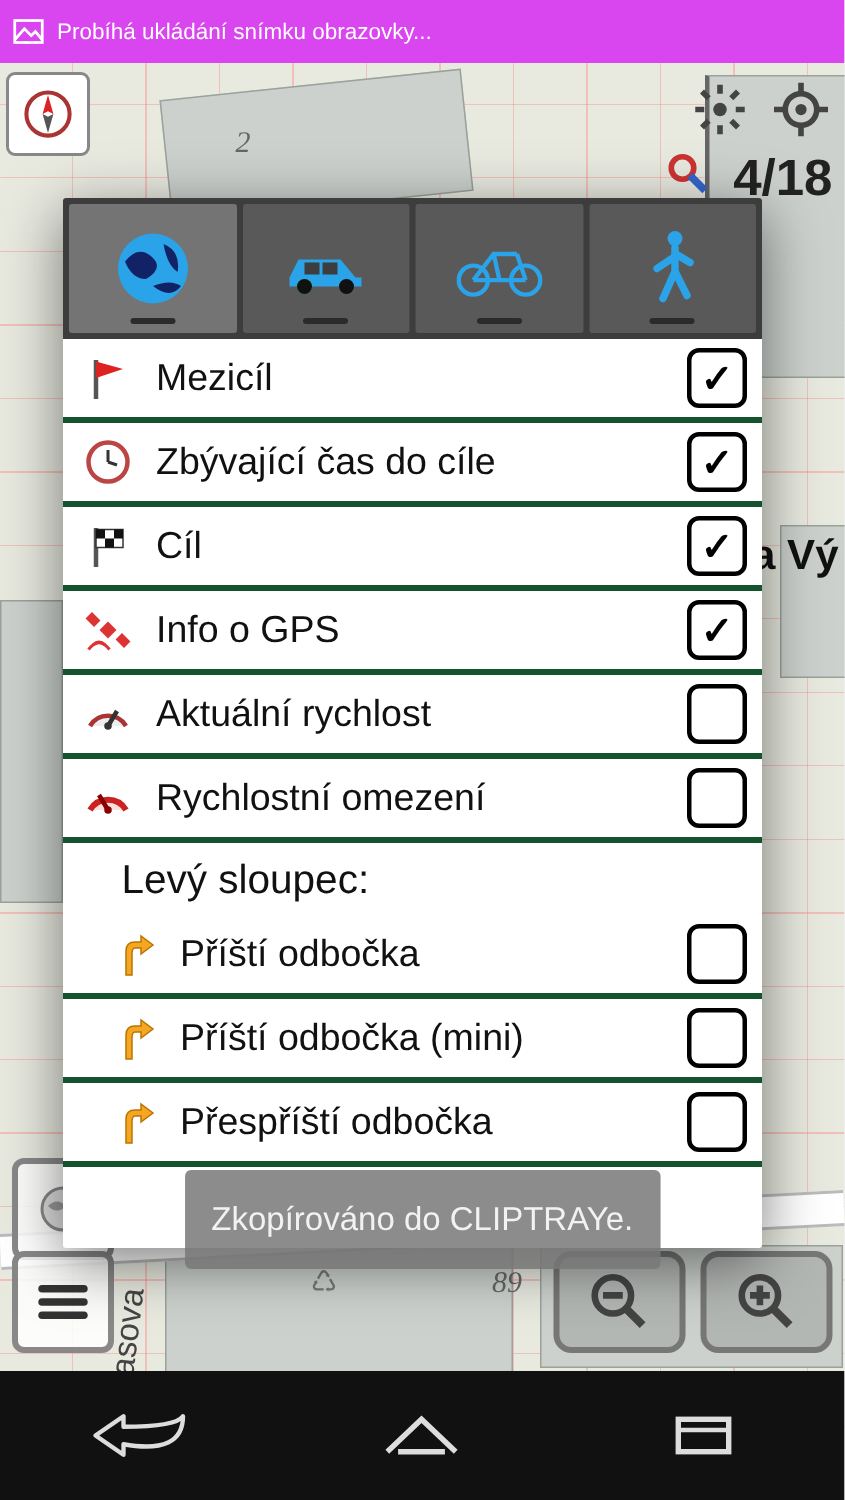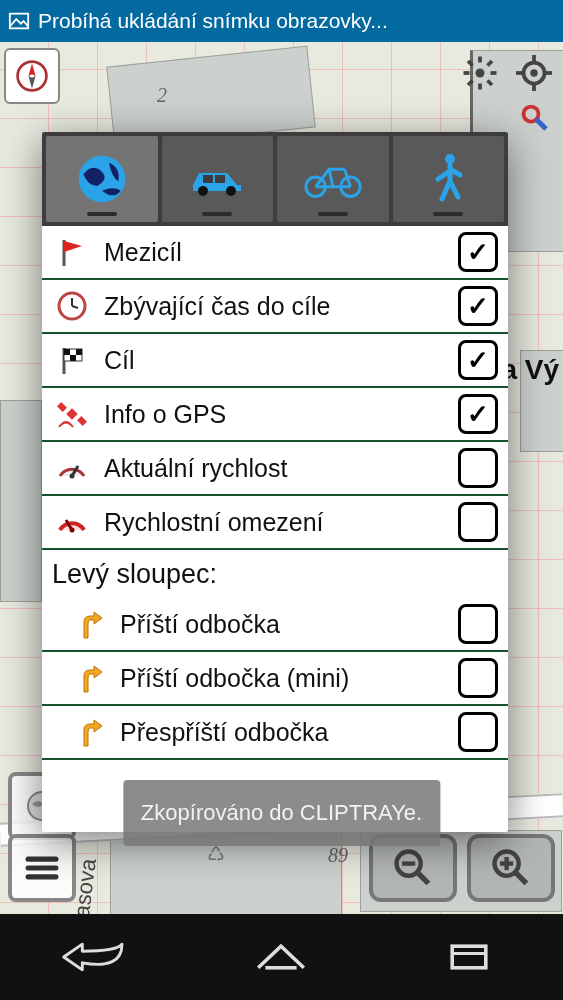--- a/index.html
+++ b/index.html
@@ -23,22 +23,22 @@
   .b3 { left: 0px; top: 400px; width: 40px; height: 200px; }
   .b4 { left: 520px; top: 350px; width: 60px; height: 100px; }
   .b5 { left: 110px; top: 830px; width: 230px; height: 100px; }
   .b6 { left: 360px; top: 830px; width: 200px; height: 80px; }
   .road { position:absolute; background:#fff; border-top:2px solid #bbb; border-bottom:2px solid #bbb;}
   .r1 { left:0; top:808px; width:563px; height:20px; transform:rotate(-3deg);}
 
   
   .status-bar {
     position: absolute; left: 0; top: 0; width: 100%; height: 42px;
-    background: #0369a1; color: #fff; display: flex; align-items: center; padding: 0 8px;
-    box-sizing: border-box; font-size: 21px; z-index: 20;
+    background: #d946ef; color: #fff; display: flex; align-items: center; padding: 0 8px;
+    box-sizing: border-box; font-size: 15px; z-index: 20;
   }
   .status-bar .sicon { width: 22px; height: 22px; margin-right: 8px; display:inline-flex; align-items:center; justify-content:center;}
 
   
   .compass-widget { position: absolute; left: 4px; top: 48px; width: 52px; height: 52px; background: #fff; border:2px solid #888; border-radius:6px; display:flex; align-items:center; justify-content:center; z-index:5;}
   .top-right-controls { position: absolute; right: 6px; top: 50px; z-index: 5; display:flex; gap:8px; }
   .map-icon-btn { width: 46px; height: 46px; background: #fff0; display:flex; align-items:center; justify-content:center; }
   .counter-widget { position:absolute; right:8px; top:100px; z-index:5; font-size:34px; font-weight:bold; color:#222; }
   .text4vy { position:absolute; right:4px; top:354px; font-size:28px; font-weight:bold; color:#111; z-index:3;}
 
@@ -63,23 +63,23 @@
     box-shadow: 0 10px 40px rgba(0,0,0,0.5);
     border-radius: 2px; overflow: hidden; display:flex; flex-direction:column;
   }
   .tabs-row { display:flex; background:#3d3d3d; height:86px; gap:4px; padding:4px;}
   .tab { flex:1; background:#595959; display:flex; align-items:center; justify-content:center; position:relative; border-radius:2px;}
   .tab.active { background:#747474;}
   .tab .handle { position:absolute; bottom:6px; width:30px; height:4px; background:#2b2b2b; border-radius:2px;}
   .list { flex:1; overflow:hidden; }
   .list-row {
     display:flex; align-items:center; height:52px;
-    border-bottom:2px solid #14532d; padding:0 10px;
-  }
-  .list-row.section-header { border-bottom:none; height:48px; }
+    border-bottom:4px solid #14532d; padding:0 10px;
+  }
+  .list-row.section-header { border-bottom:none; height:48px;margin-left:29px; }
   .list-row .ricon { width:40px; height:40px; margin-right:12px; display:flex; align-items:center; justify-content:center; flex:0 0 40px;}
   .list-row.indent .ricon { margin-left:16px; }
   .list-row .rlabel { flex:1; font-size:25px; color:#111; white-space:nowrap; overflow:hidden; text-overflow:ellipsis;}
   .list-row.section-header .rlabel { font-size:27px; }
   .list-row .rcheck { width:34px; height:34px; border:3px solid #000; border-radius:8px; display:flex; align-items:center; justify-content:center; font-size:26px; font-weight:bold;}
   .rcheck.checked::after { content:"✓"; }
 
   
   .toast { position:absolute; left:50%; transform:translateX(-50%); top:780px; z-index:11; background:rgba(120,120,120,0.85); color:#f2f2f2; font-size:22px; padding:20px 18px; border-radius:4px; white-space:nowrap;}
 
@@ -149,21 +149,21 @@
           <line x1="19" y1="12" x2="24" y2="12" stroke="#444" stroke-width="2.5"></line>
         </svg>
     </div>
   </div>
   <div class="counter-widget">
     <span style="vertical-align:middle; margin-right:4px;">
       <svg viewBox="0 0 24 24" width="30" height="30">
           <circle cx="8" cy="8" r="6" fill="none" stroke="#c33" stroke-width="3"></circle>
           <line x1="12" y1="12" x2="20" y2="20" stroke="#36c" stroke-width="4"></line>
         </svg>
-    </span>
+    </span><span>4/18</span>
   </div>
   <div class="text4vy">a Vý</div>
 
   <div class="dialog">
     <div class="tabs-row">
       <div class="tab active">
         <svg viewBox="0 0 48 48" width="56" height="56">
             <circle cx="24" cy="24" r="20" fill="#2aa3e8"></circle>
             <path d="M8 20 Q16 10 24 18 Q30 24 20 30 Q12 30 8 20 M30 10 Q40 14 38 26 Q32 22 30 10 M24 34 Q34 30 40 34 Q34 42 24 34" fill="#126"></path>
           </svg>

